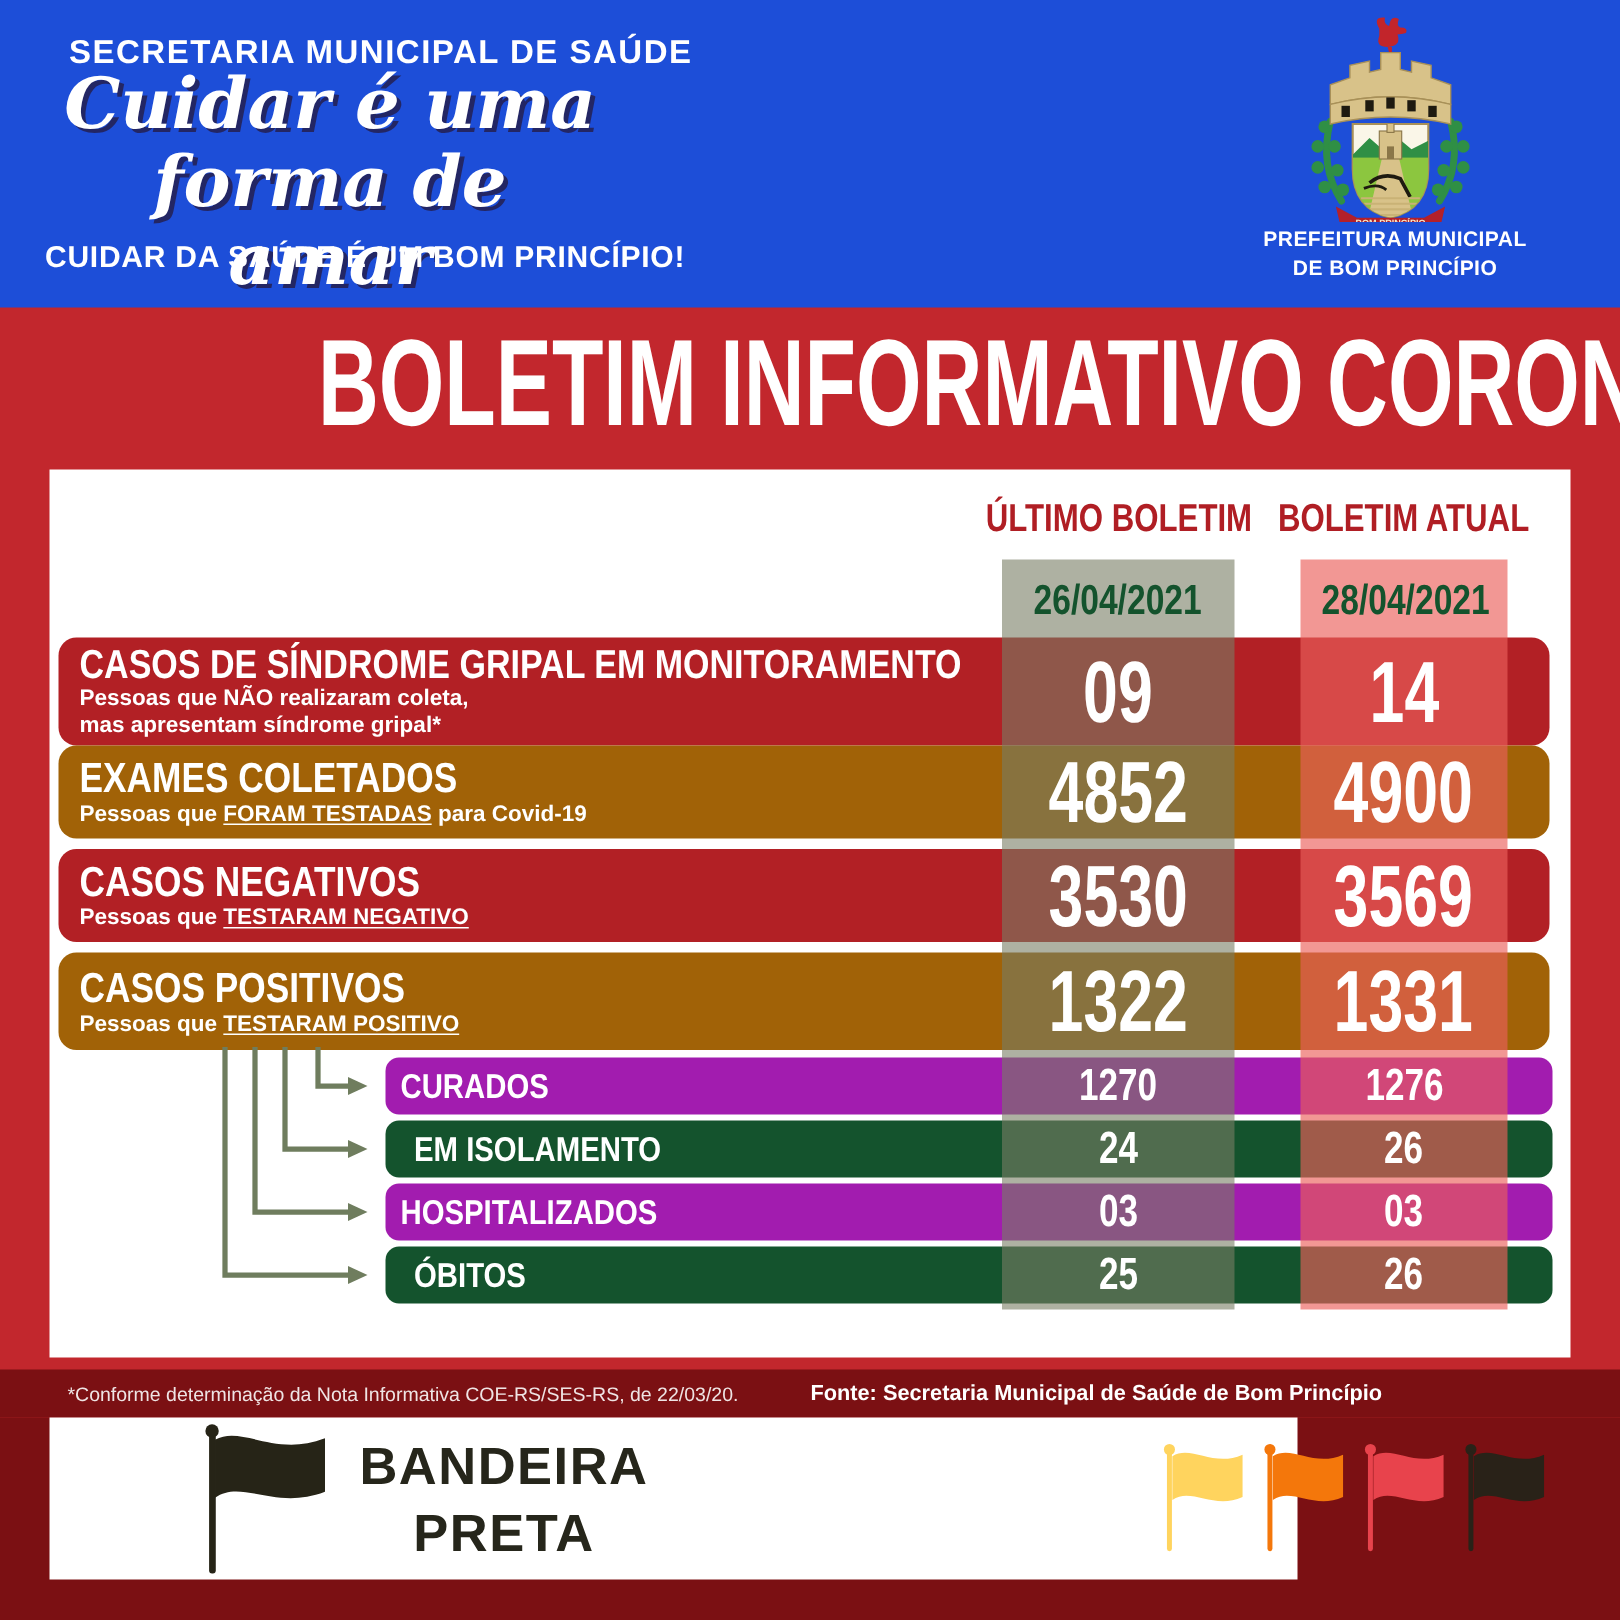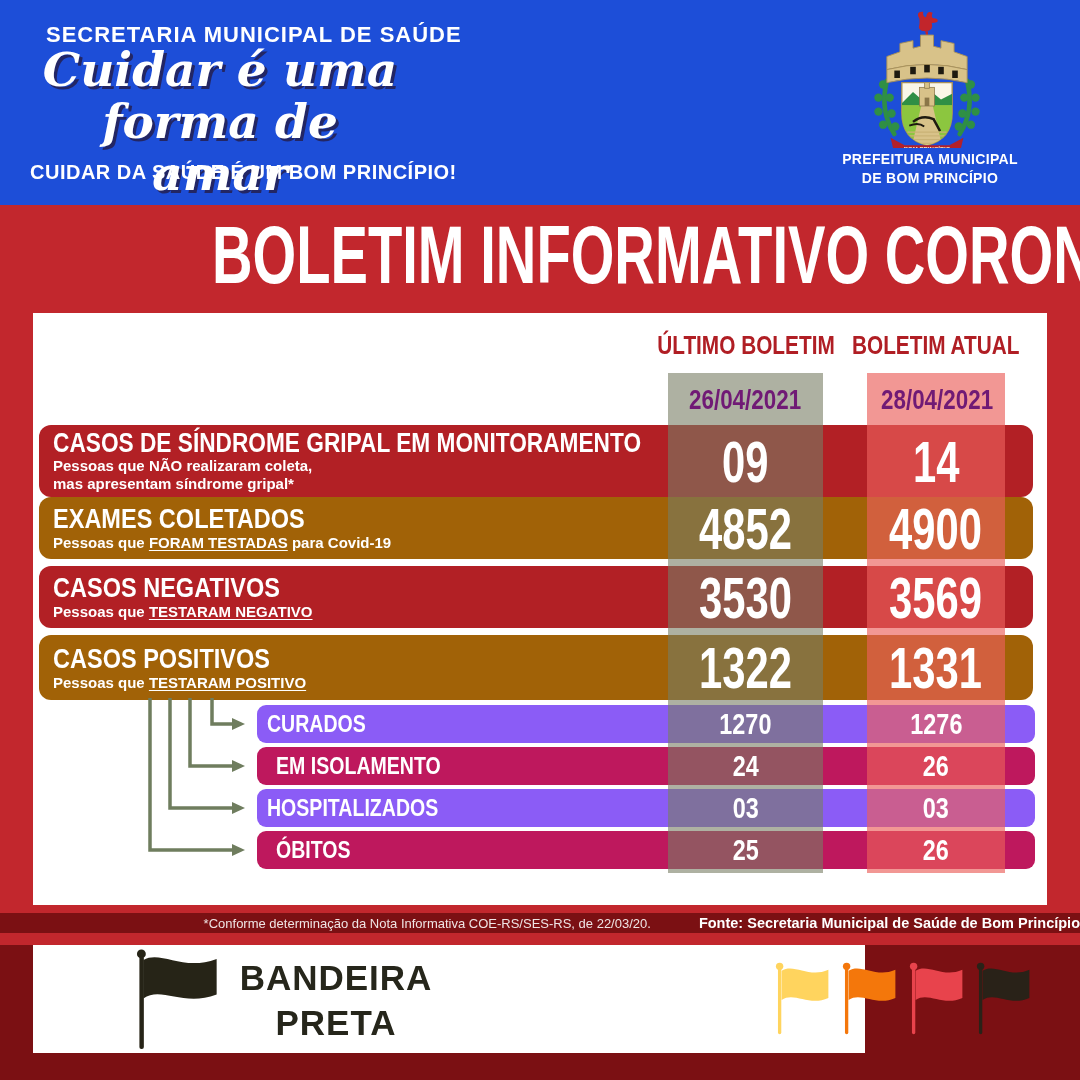--- a/index.html
+++ b/index.html
@@ -24,53 +24,53 @@
   .card{position:absolute;left:33px;top:313px;width:1014px;height:592px;background:#fff;}
   .col-overlay{position:absolute;top:60px;height:500px;z-index:2;}
   .col-prev-x{left:635px;width:155px;}
   .col-curr-x{left:834px;width:138px;}
   .ov-prev{background:rgba(120,125,100,.60);}
   .ov-curr{background:rgba(235,95,90,.65);}
   .col-label{position:absolute;top:16px;height:32px;text-align:center;color:#B01E24;font-weight:bold;font-size:26px;line-height:32px;z-index:3;white-space:nowrap;}
   .col-label span,.col-date span{display:inline-block;transform:scaleX(.8);transform-origin:center;}
   .lbl-prev{left:585px;width:255px;}
   .lbl-curr{left:784px;width:238px;}
-  .col-date{position:absolute;top:70px;height:34px;text-align:center;color:#701a75;font-weight:bold;font-size:28px;line-height:34px;z-index:3;}
+  .col-date{position:absolute;top:70px;height:34px;text-align:center;color:#14532d;font-weight:bold;font-size:28px;line-height:34px;z-index:3;}
   
   .row{position:absolute;left:6px;width:994px;border-radius:12px;z-index:1;display:flex;flex-direction:column;justify-content:center;padding-left:14px;box-sizing:border-box;color:#fff;}
   .row.red{background:#B22025;}
   .row.green{background:#a16207;}
   .pos-r1{top:112px;height:72px;}
   .pos-r2{top:184px;height:62px;}
   .pos-r3{top:253px;height:62px;}
   .pos-r4{top:322px;height:65px;}
   .row-title{font-weight:bold;font-size:28px;line-height:30px;white-space:nowrap;}
   .pos-r1 .row-title{font-size:27px;line-height:27px;}
   .row-title span{display:inline-block;transform:scaleX(.84);transform-origin:left center;}
   .row-sub{font-weight:bold;font-size:15px;line-height:18px;white-space:nowrap;}
   .u{text-decoration:underline;text-underline-offset:2px;}
   
   .subrow{position:absolute;left:224px;width:778px;height:38px;border-radius:9px;z-index:1;display:flex;align-items:center;padding-left:19px;box-sizing:border-box;color:#fff;}
-  .subrow.red{background:#8b5cf6;padding-left:10px;}
-  .subrow.green{background:#be185d;}
+  .subrow.red{background:#a21caf;padding-left:10px;}
+  .subrow.green{background:#14532d;}
   .pos-s1{top:392px;}
   .pos-s2{top:434px;}
   .pos-s3{top:476px;}
   .pos-s4{top:518px;}
   .subrow-title{font-weight:bold;font-size:23px;white-space:nowrap;}
   .subrow-title span{display:inline-block;transform:scaleX(.85);transform-origin:left center;}
   
   .num{position:absolute;z-index:3;display:flex;align-items:center;justify-content:center;color:#fff;font-weight:bold;}
   .num>span{display:inline-block;transform:scaleX(.72);transform-origin:center;}
   .num.big{font-size:58px;}
   .num.small{font-size:30px;height:38px;}
   .num.small>span{transform:scaleX(.78);}
   .connector{position:absolute;left:100px;top:385px;z-index:1;}
   
-  .note-strip{position:absolute;left:0;top:913px;width:1080px;height:20px;background:#7B1013;display:flex;align-items:center;justify-content:flex-end;}
+  .note-strip{position:absolute;left:0;top:913px;width:1080px;height:32px;background:#7B1013;display:flex;align-items:center;}
   .note-text{margin-left:45px;color:#EFE4E4;font-size:13px;}
   .source-text{margin-left:48px;color:#fff;font-weight:bold;font-size:14.5px;}
   
   .bottom-bg{position:absolute;left:0;top:945px;width:1080px;height:135px;background:#7B1013;}
   .bottom-band{position:absolute;left:33px;top:945px;width:832px;height:108px;background:#fff;}
   .big-flag{position:absolute;left:100px;top:3px;}
   .bandeira{position:absolute;left:168px;top:10px;width:270px;text-align:center;color:#26261B;font-weight:bold;font-size:35px;line-height:45px;letter-spacing:1px;}
   .risk-text{position:absolute;left:450px;top:21px;width:270px;text-align:center;color:#3A3528;font-weight:bold;font-size:17px;line-height:24px;white-space:nowrap;}
   .risk-flags{position:absolute;left:740px;top:16px;display:flex;gap:5px;}
 </style>

